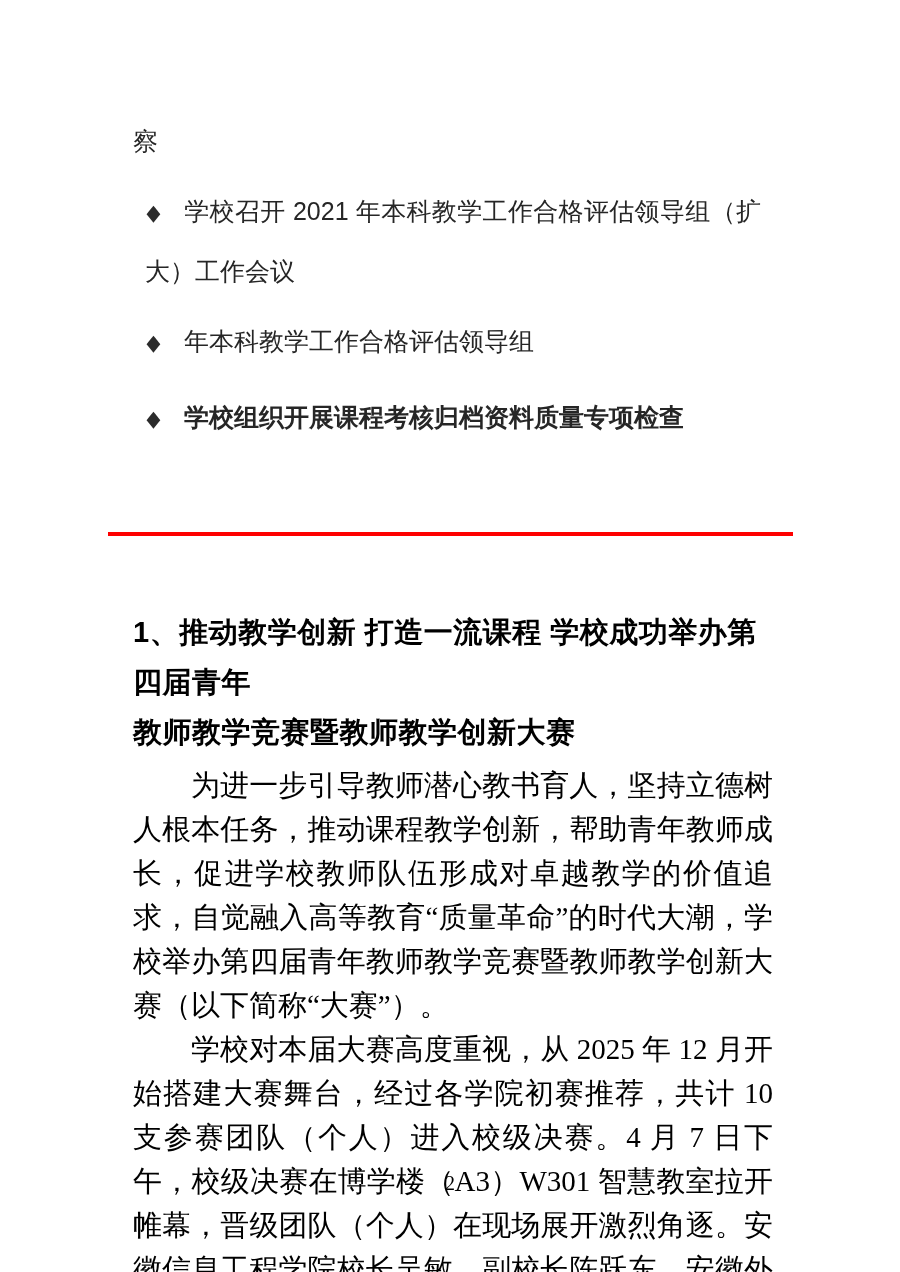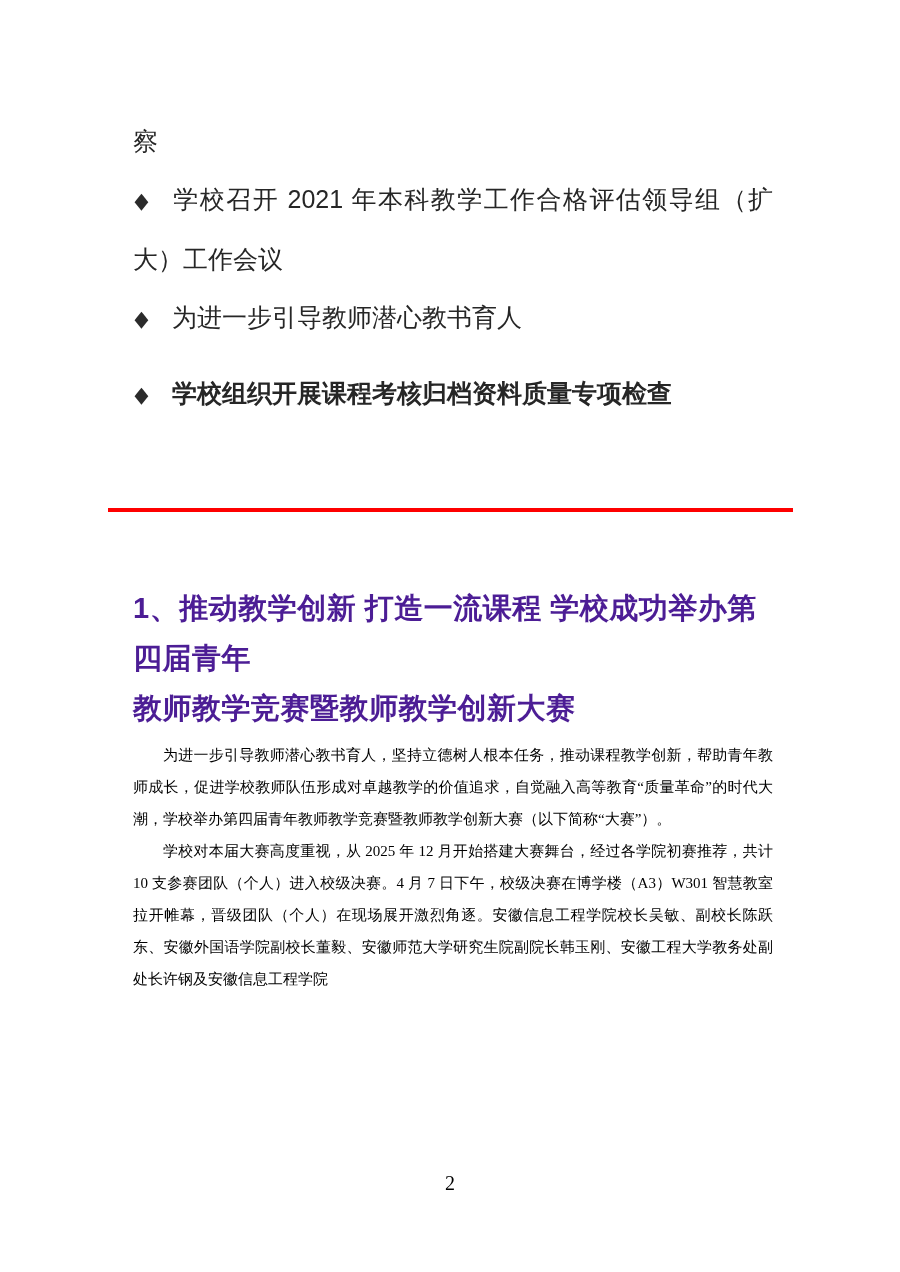--- a/index.html
+++ b/index.html
@@ -27,21 +27,21 @@
     font-size: 25px;
     line-height: 58px;
     color: #262626;
   }
   .toc-list {
     margin: 0;
     padding: 0;
     list-style: none;
   }
   .toc-item {
-    margin: 0;
+    margin: 12px;
     font-family: "Liberation Sans", "DejaVu Sans", sans-serif;
     font-size: 25px;
     line-height: 58px;
     color: #262626;
     text-align: justify;
   }
   .toc-item.spaced-before {
     margin-top: 16px;
     font-weight: bold;
   }
@@ -61,28 +61,28 @@
     border: none;
     background: #fe0000;
   }
   
   .article-heading {
     margin: 71px 0 0 0;
     font-family: "Liberation Sans", "DejaVu Sans", sans-serif;
     font-weight: bold;
     font-size: 29px;
     line-height: 50px;
-    color: #4c1d95;
+    color: #000000;
     white-space: pre-line; 
     letter-spacing: 0.5px;
   }
   .body-para {
     margin: 6px 0 0 0;
-    font-size: 15px;
-    line-height: 32px;
+    font-size: 29px;
+    line-height: 44px;
     text-align: justify;
     text-indent: 2em;
     color: #000000;
   }
   .body-para + .body-para {
     margin-top: 0;
   }
   
   .page-number {
     position: absolute;
@@ -100,21 +100,21 @@
 <div class="page">
   <div class="content">
 
     <div class="toc-fragment">察</div>
 
     <ul class="toc-list">
       <li class="toc-item">
         <span class="diamond">◆</span><span>学校召开 2021 年本科教学工作合格评估领导组（扩大）工作会议</span>
       </li>
       <li class="toc-item">
-        <span class="diamond">◆</span><span>为进一步引导教师潜心教书育人</span>
+        <span class="diamond">◆</span><span>年本科教学工作合格评估领导组</span>
       </li>
       <li class="toc-item spaced-before">
         <span class="diamond">◆</span><span>学校组织开展课程考核归档资料质量专项检查</span>
       </li>
     </ul>
 
     <hr class="red-divider">
 
     <h1 class="article-heading">1、推动教学创新 打造一流课程 学校成功举办第四届青年
 教师教学竞赛暨教师教学创新大赛</h1>

